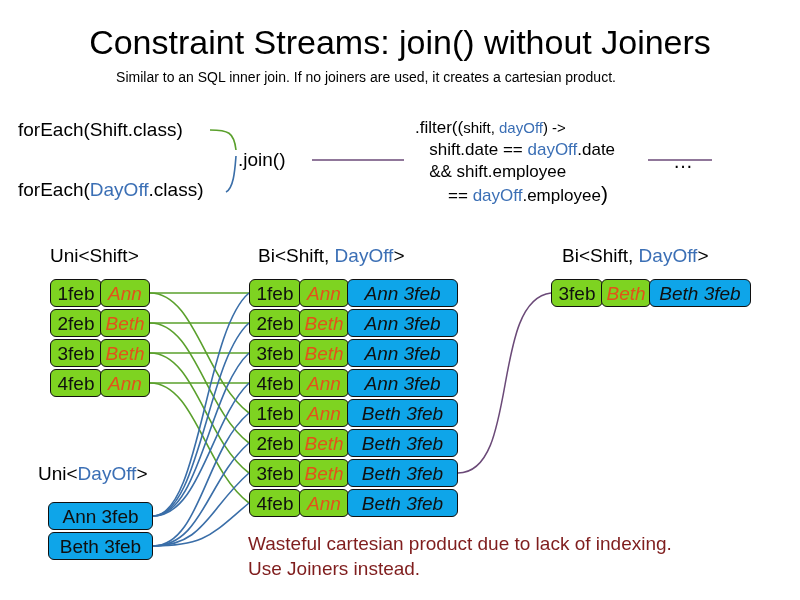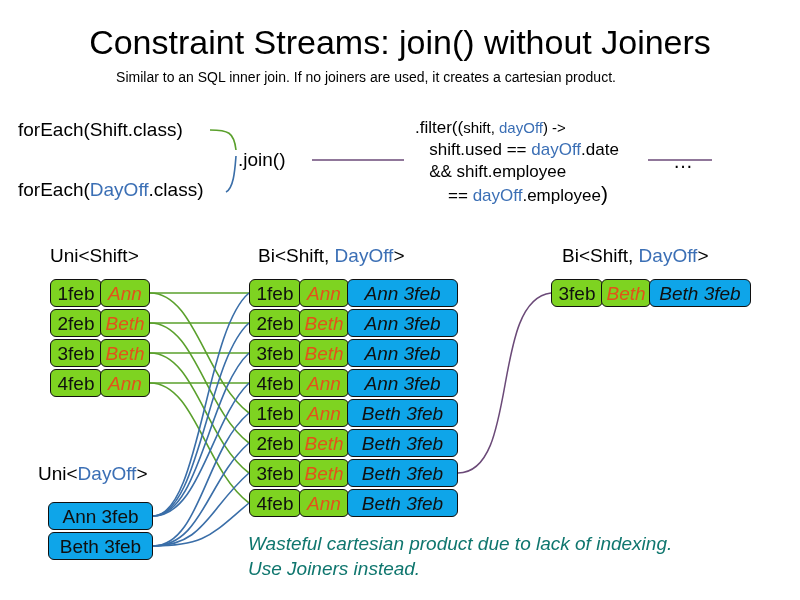--- a/index.html
+++ b/index.html
@@ -125,23 +125,22 @@
   .card.result .name { width: 50px; }
   .card.result .pair { width: 102px; }
 
   
   #warning {
     position: absolute;
     left: 248px;
     top: 531px;
     font-size: 19px;
     line-height: 25px;
-    color: #0f766e;
-    white-space: nowrap;
-    font-style: italic;
+    color: #7f1d1d;
+    white-space: nowrap;
   }
   #warning .ln { display: block; }
 
   
   #wires {
     position: absolute;
     left: 0; top: 0;
     width: 800px; height: 600px;
     pointer-events: none;
   }
@@ -189,21 +188,21 @@
   <div id="subtitle">Similar to an SQL inner join. If no joiners are used, it creates a cartesian product.</div>
 
   <div class="code" id="foreach-shift"><span>forEach(</span><span class="cls-shift">Shift</span><span>.class)</span></div>
 
   <div class="code" id="foreach-dayoff"><span>forEach(</span><span class="cls-dayoff">DayOff</span><span>.class)</span></div>
 
   <div class="code" id="join-call">.join()</div>
 
   <div class="code" id="filter-block">
     <span class="ln"><span>.filter((</span><span class="cls-shift small-ident">shift</span><span class="small-ident">, </span><span class="cls-dayoff small-ident">dayOff</span><span class="small-ident">) -&gt;</span></span>
-    <span class="ln">&nbsp;&nbsp;&nbsp;<span class="cls-shift">shift</span><span>.used == </span><span class="cls-dayoff">dayOff</span><span>.date</span></span>
+    <span class="ln">&nbsp;&nbsp;&nbsp;<span class="cls-shift">shift</span><span>.date == </span><span class="cls-dayoff">dayOff</span><span>.date</span></span>
     <span class="ln">&nbsp;&nbsp;&nbsp;<span>&amp;&amp; </span><span class="cls-shift">shift</span><span>.employee</span></span>
     <span class="ln">&nbsp;&nbsp;&nbsp;&nbsp;&nbsp;&nbsp;&nbsp;<span>== </span><span class="cls-dayoff">dayOff</span><span>.employee</span><span class="paren-big">)</span></span>
   </div>
 
   <div id="ellipsis">…</div>
 
   <div class="stream-label" id="label-uni-shift"><span>Uni&lt;</span><span class="cls-shift">Shift</span><span>&gt;</span></div>
 
   <div class="stream-label" id="label-bi-left"><span>Bi&lt;</span><span class="cls-shift">Shift</span><span>, </span><span class="cls-dayoff">DayOff</span><span>&gt;</span></div>
 

